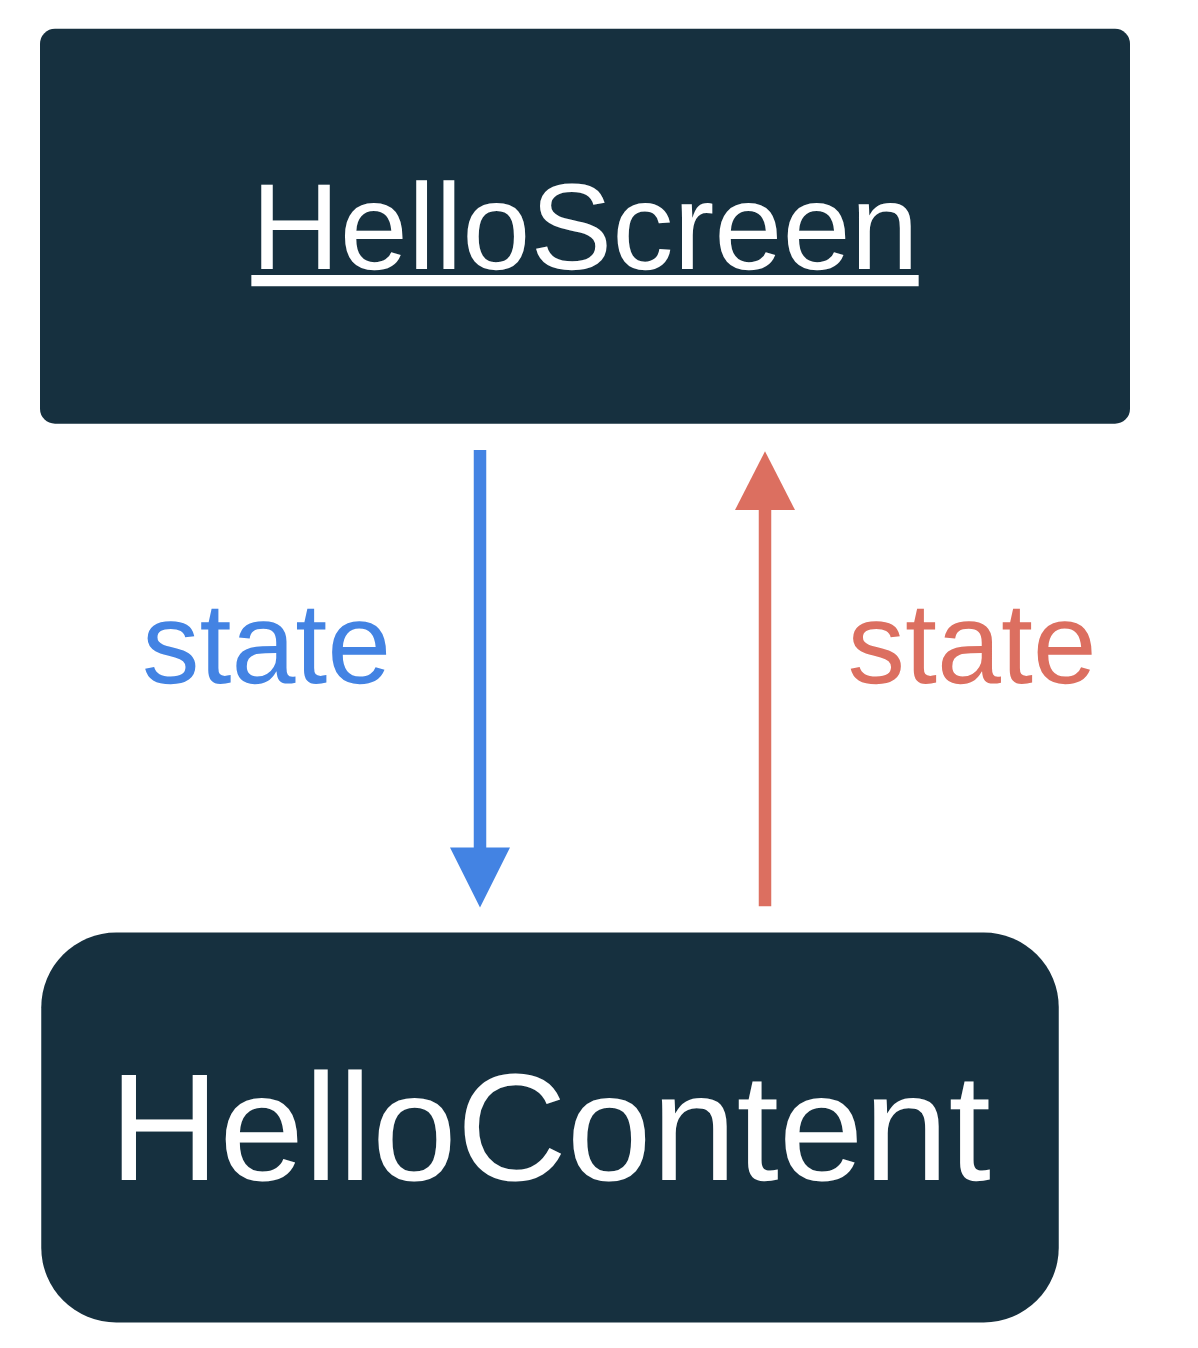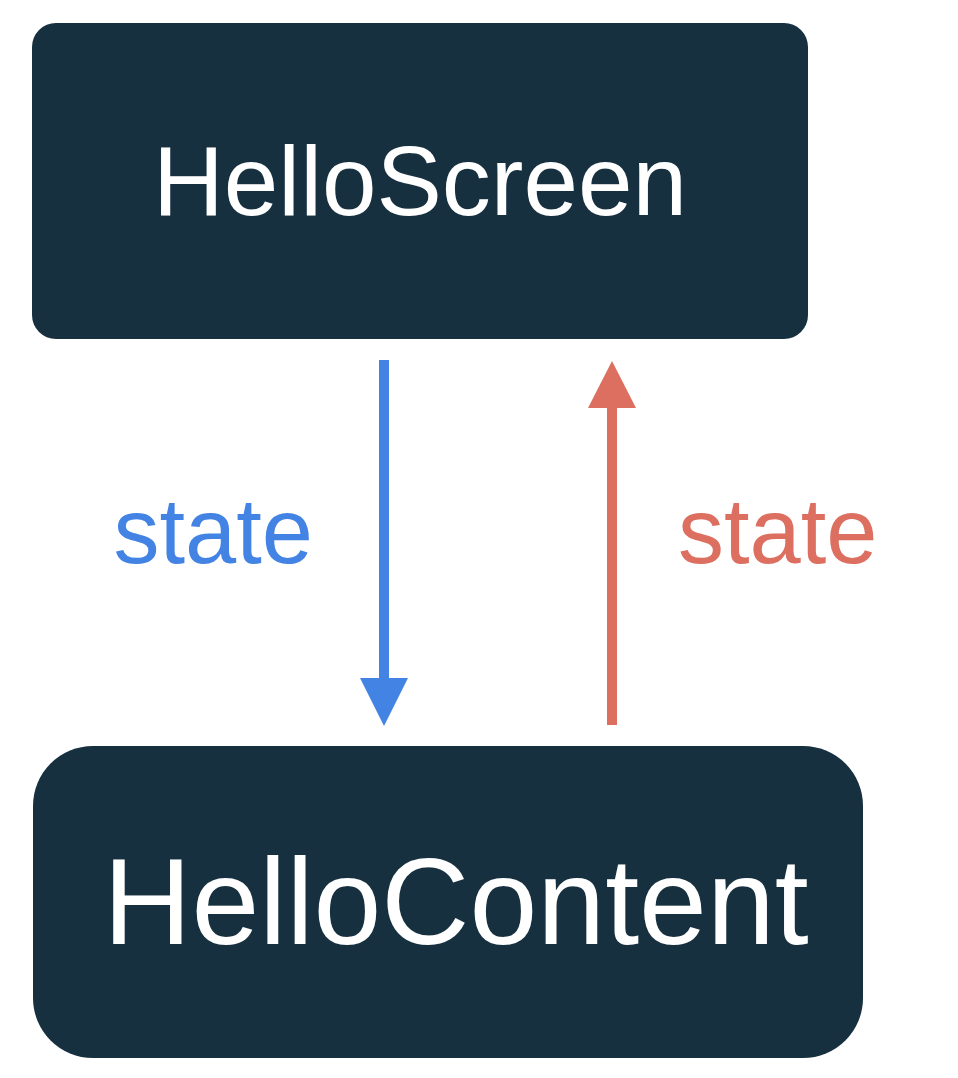--- a/index.html
+++ b/index.html
@@ -22,31 +22,31 @@
     position: absolute;
     background: var(--box-bg, #16303F);
     color: var(--box-text, #ffffff);
     display: flex;
     align-items: center;
     justify-content: center;
   }
   .node-box.top {
     left: 32px;
     top: 23px;
-    width: 776px;
+    width: 872px;
     height: 316px;
-    border-radius: 24px;
+    border-radius: 12px;
+    text-decoration: underline;
   }
   .node-box.bottom {
     left: 33px;
     top: 746px;
     width: 814px;
     height: 312px;
     border-radius: 60px;
-    padding-left: 16px;
   }
   .node-box.top .node-label {
     font-size: 98px;
   }
   .node-box.bottom .node-label {
     font-size: 122px;
   }
   .node-label {
     line-height: 1;
     white-space: nowrap;
@@ -83,21 +83,21 @@
   }
   .head-event {
     left: 588px;
     top: 361px;
     border-left: 24px solid transparent;
     border-right: 24px solid transparent;
     border-bottom: 47px solid var(--event-red, #DC6F60);
   }
   .flow-label {
     position: absolute;
-    top: 531px;
+    top: 515px;
     transform: translateY(-50%);
     font-size: 92px;
     line-height: 1;
     white-space: nowrap;
   }
   .flow-label.state {
     right: 645px;
     color: var(--state-blue, #4383E3);
   }
   .flow-label.event {

